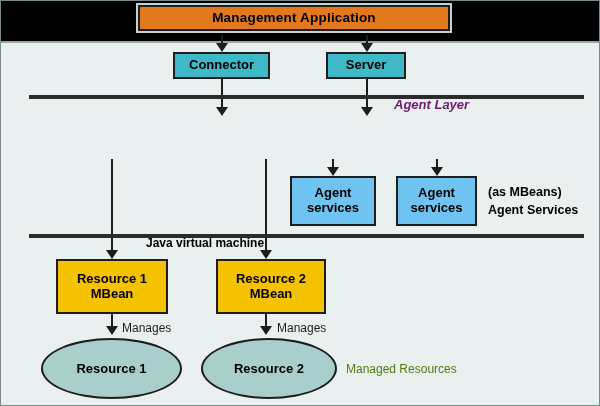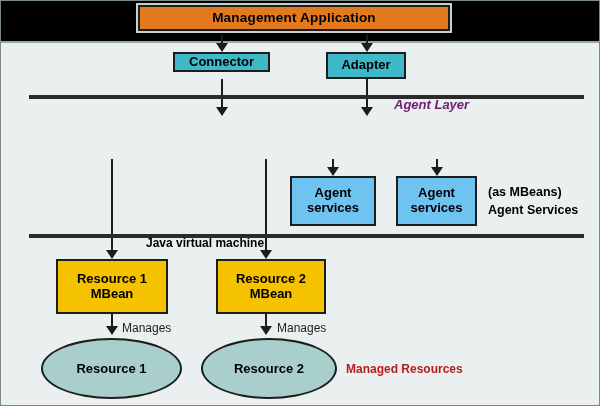--- a/index.html
+++ b/index.html
@@ -41,21 +41,21 @@
     left: 137px; top: 4px;
     width: 312px; height: 26px;
     background: #e3791f;
     border: 2px solid #1d1d1d;
     outline: 2px solid #c9d0ce;
     font-size: 13.5px;
     letter-spacing: .2px;
   }
   .connector-box {
     left: 172px; top: 51px;
-    width: 97px; height: 20px;
+    width: 97px; height: 27px;
     background: #3fb8c8;
     border: 2px solid #1d1d1d;
     font-size: 13px;
   }
   .adapter-box {
     left: 325px; top: 51px;
     width: 80px; height: 27px;
     background: #3fb8c8;
     border: 2px solid #1d1d1d;
     font-size: 13px;
@@ -165,42 +165,42 @@
     left: 487px; top: 182px;
     width: 110px;
     color: #000;
     font-size: 12.5px;
     font-weight: bold;
     line-height: 1.45;
   }
   .managed-res-caption {
     position: absolute;
     left: 345px; top: 361px;
-    color: #b91c1c;
+    color: #4d7c0f;
     font-size: 12px;
-    font-weight: bold;
+    font-weight: normal;
   }
 </style>
 </head>
 <body>
 
 <div id="canvas">
 
   <div class="header-band"></div>
 
   <div class="box mgmt-app">Management Application</div>
 
   <div class="vline" style="left:220px; top:34px; height:12px;"></div>
   <div class="arrow" style="left:215px; top:42px;"></div>
   <div class="vline" style="left:365px; top:34px; height:12px;"></div>
   <div class="arrow" style="left:360px; top:42px;"></div>
 
   <div class="box connector-box">Connector</div>
 
-  <div class="box adapter-box">Adapter</div>
+  <div class="box adapter-box">Server</div>
 
   <div class="vline" style="left:220px; top:78px; height:32px;"></div>
   <div class="arrow" style="left:215px; top:106px;"></div>
   <div class="vline" style="left:365px; top:78px; height:32px;"></div>
   <div class="arrow" style="left:360px; top:106px;"></div>
 
   <div class="hline agent-layer-line"></div>
   <div class="layer-label" style="left:393px; top:96px;">Agent Layer</div>
 
 

